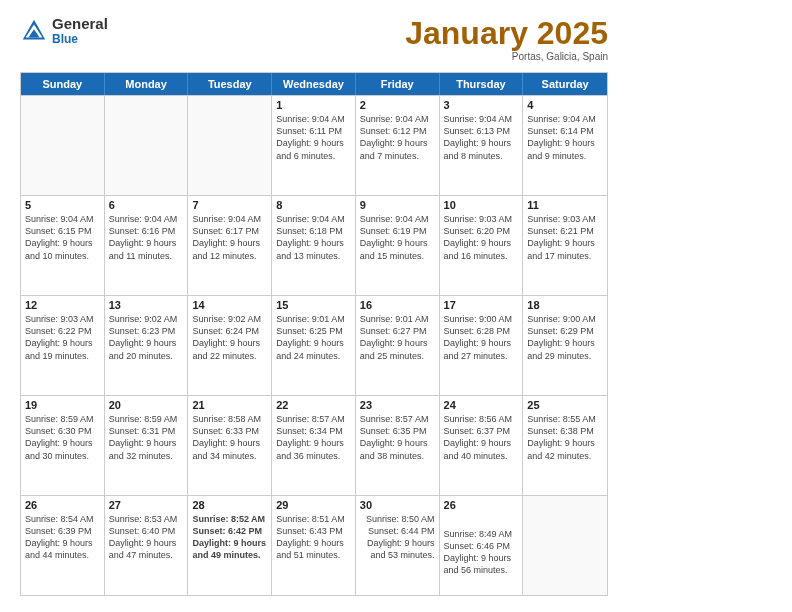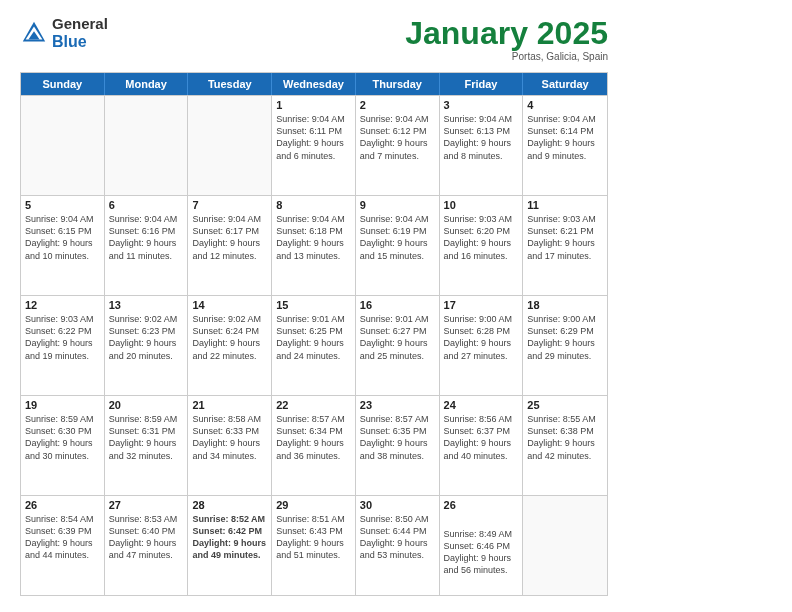--- a/index.html
+++ b/index.html
@@ -32,35 +32,35 @@
       display: flex;
       flex-direction: column;
       line-height: 1.1;
     }
     .logo-general {
       font-size: 15px;
       font-weight: bold;
       color: #333;
     }
     .logo-blue {
-      font-size: 16px;
+      font-size: 12px;
       font-weight: bold;
       color: #1a6ab5;
     }
     .logo-icon {
       width: 28px;
       height: 28px;
     }
     .title-block {
       text-align: right;
     }
     .month-title {
       font-size: 32px;
       font-weight: bold;
-      color: #15803d;
+      color: #a16207;
       line-height: 1.1;
     }
     .subtitle {
       font-size: 10px;
       color: #555;
     }
     .calendar {
       flex: 1;
       display: flex;
       flex-direction: column;
@@ -134,22 +134,22 @@
       <div class="subtitle">Portas, Galicia, Spain</div>
     </div>
   </div>
 
   <div class="calendar">
     <div class="cal-header">
     <div class="cal-header-cell">Sunday</div>
         <div class="cal-header-cell">Monday</div>
         <div class="cal-header-cell">Tuesday</div>
         <div class="cal-header-cell">Wednesday</div>
+        <div class="cal-header-cell">Friday</div>
         <div class="cal-header-cell">Thursday</div>
-        <div class="cal-header-cell">Friday</div>
         <div class="cal-header-cell">Saturday</div>
       </div>
     <div class="cal-body">
     <div class="cal-row">
           <div class="cal-cell empty"></div>
           <div class="cal-cell empty"></div>
           <div class="cal-cell empty"></div>
           <div class="cal-cell">
             <div class="day-number">1</div>
             <div class="cell-text" style="white-space: pre-line;">Sunrise: 9:04 AM
@@ -327,21 +327,21 @@
 Daylight: 9 hours and 49 minutes.</div>
           </div>
           <div class="cal-cell">
             <div class="day-number">29</div>
             <div class="cell-text" style="white-space: pre-line;">Sunrise: 8:51 AM
 Sunset: 6:43 PM
 Daylight: 9 hours and 51 minutes.</div>
           </div>
           <div class="cal-cell">
             <div class="day-number">30</div>
-            <div class="cell-text" style="white-space: pre-line;">Sunrise: 8:50 AM
+            <div class="cell-text" style="white-space: pre-line; text-align: right;">Sunrise: 8:50 AM
 Sunset: 6:44 PM
 Daylight: 9 hours and 53 minutes.</div>
           </div>
           <div class="cal-cell">
             <div class="day-number">26</div>
             <div class="cell-text" style="white-space: pre-line; margin-top: 17px;">Sunrise: 8:49 AM
 Sunset: 6:46 PM
 Daylight: 9 hours and 56 minutes.</div>
           </div>
           <div class="cal-cell empty"></div>

